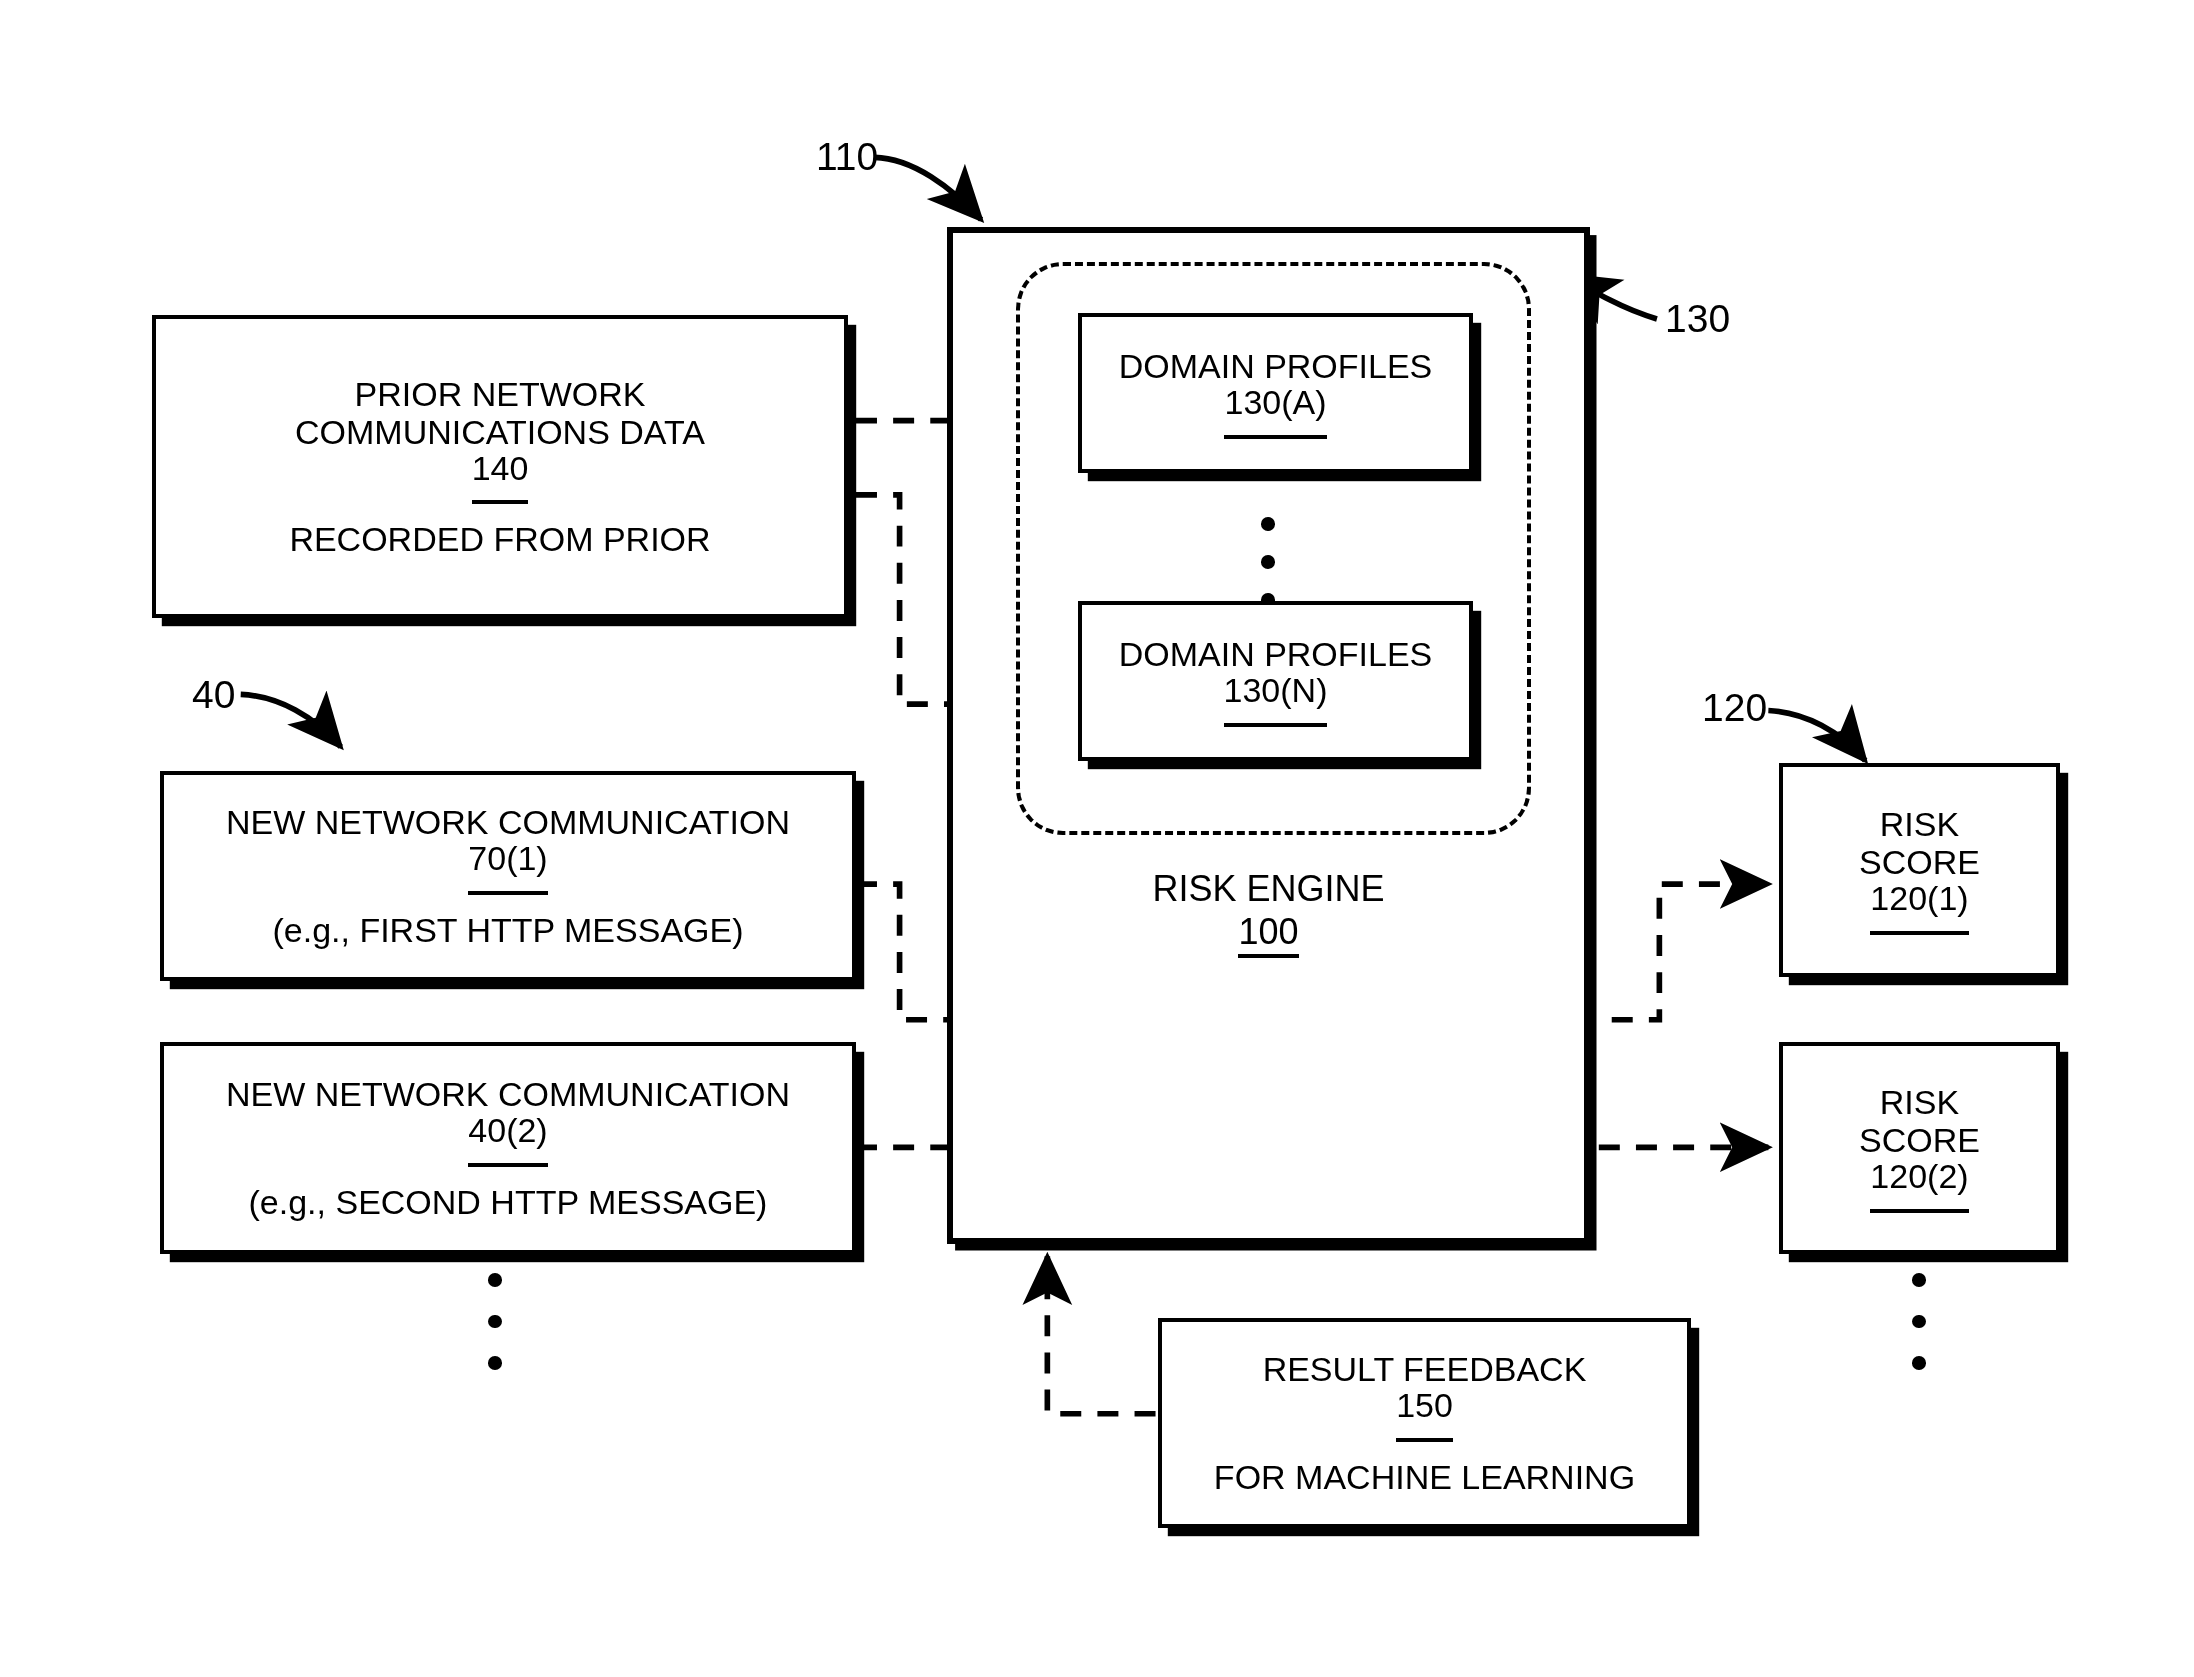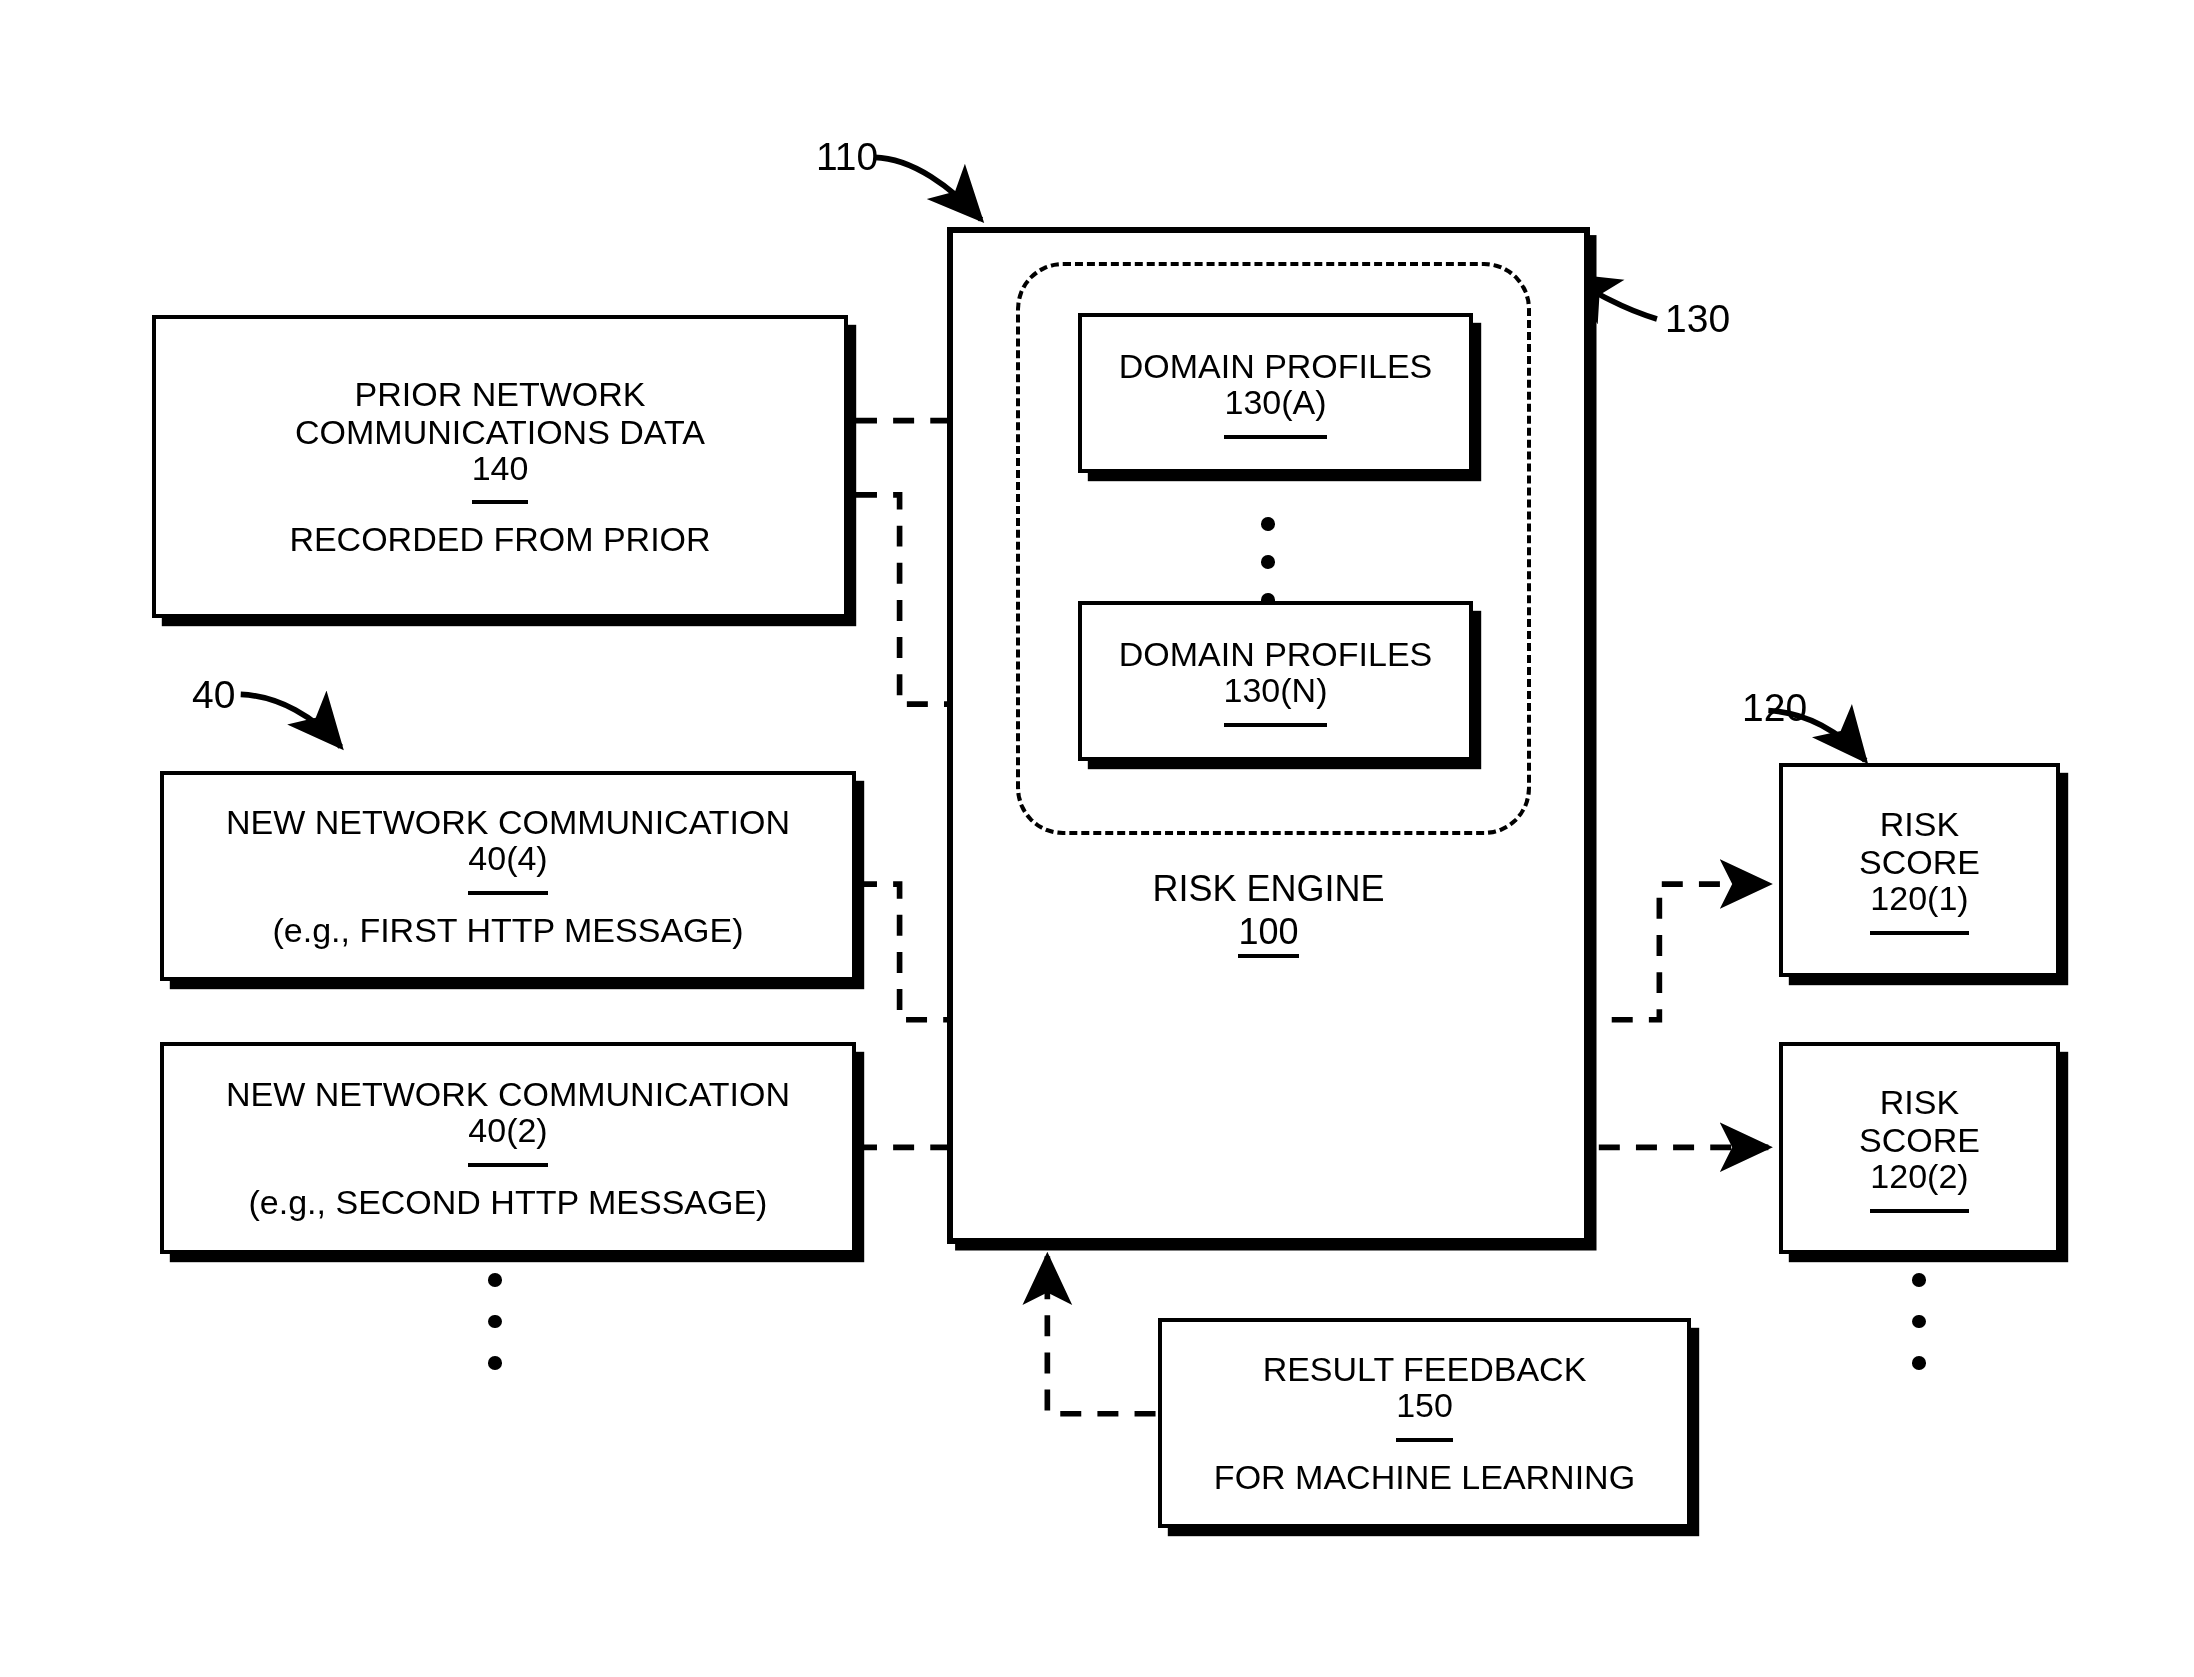--- a/index.html
+++ b/index.html
@@ -145,33 +145,33 @@
 
     <path d="M1431,1751 L1297,1751 L1297,1556" fill="none" stroke="#000000" stroke-width="7" stroke-dasharray="26 20" marker-end="url(#arrowDash)"></path>
   </svg>
 
   <div class="refnum" style="left:816px; top:137px;">110</div>
 
   <div class="refnum" style="left:1665px; top:299px;">130</div>
 
   <div class="refnum" style="left:192px; top:675px;">40</div>
 
-  <div class="refnum" style="left:1702px; top:688px;margin-left:40px;">120</div>
+  <div class="refnum" style="left:1702px; top:688px;">120</div>
 
   <div class="pbox" id="prior-data-box" style="left:152px; top:315px; width:696px; height:303px; font-size:34px;">
     <span class="line">PRIOR NETWORK</span>
     <span class="line">COMMUNICATIONS DATA</span>
     <span class="num">140</span>
     <span class="gap"></span>
     <span class="line">RECORDED FROM PRIOR</span>
   </div>
 
   <div class="pbox" id="new-comm-1-box" style="left:160px; top:771px; width:696px; height:210px; font-size:34px;">
     <span class="line">NEW NETWORK COMMUNICATION</span>
-    <span class="num">40(4)</span>
+    <span class="num">70(1)</span>
     <span class="gap"></span>
     <span class="line">(e.g., FIRST HTTP MESSAGE)</span>
   </div>
 
   <div class="pbox" id="new-comm-2-box" style="left:160px; top:1042px; width:696px; height:212px; font-size:34px;">
     <span class="line">NEW NETWORK COMMUNICATION</span>
     <span class="num">40(2)</span>
     <span class="gap"></span>
     <span class="line">(e.g., SECOND HTTP MESSAGE)</span>
   </div>

